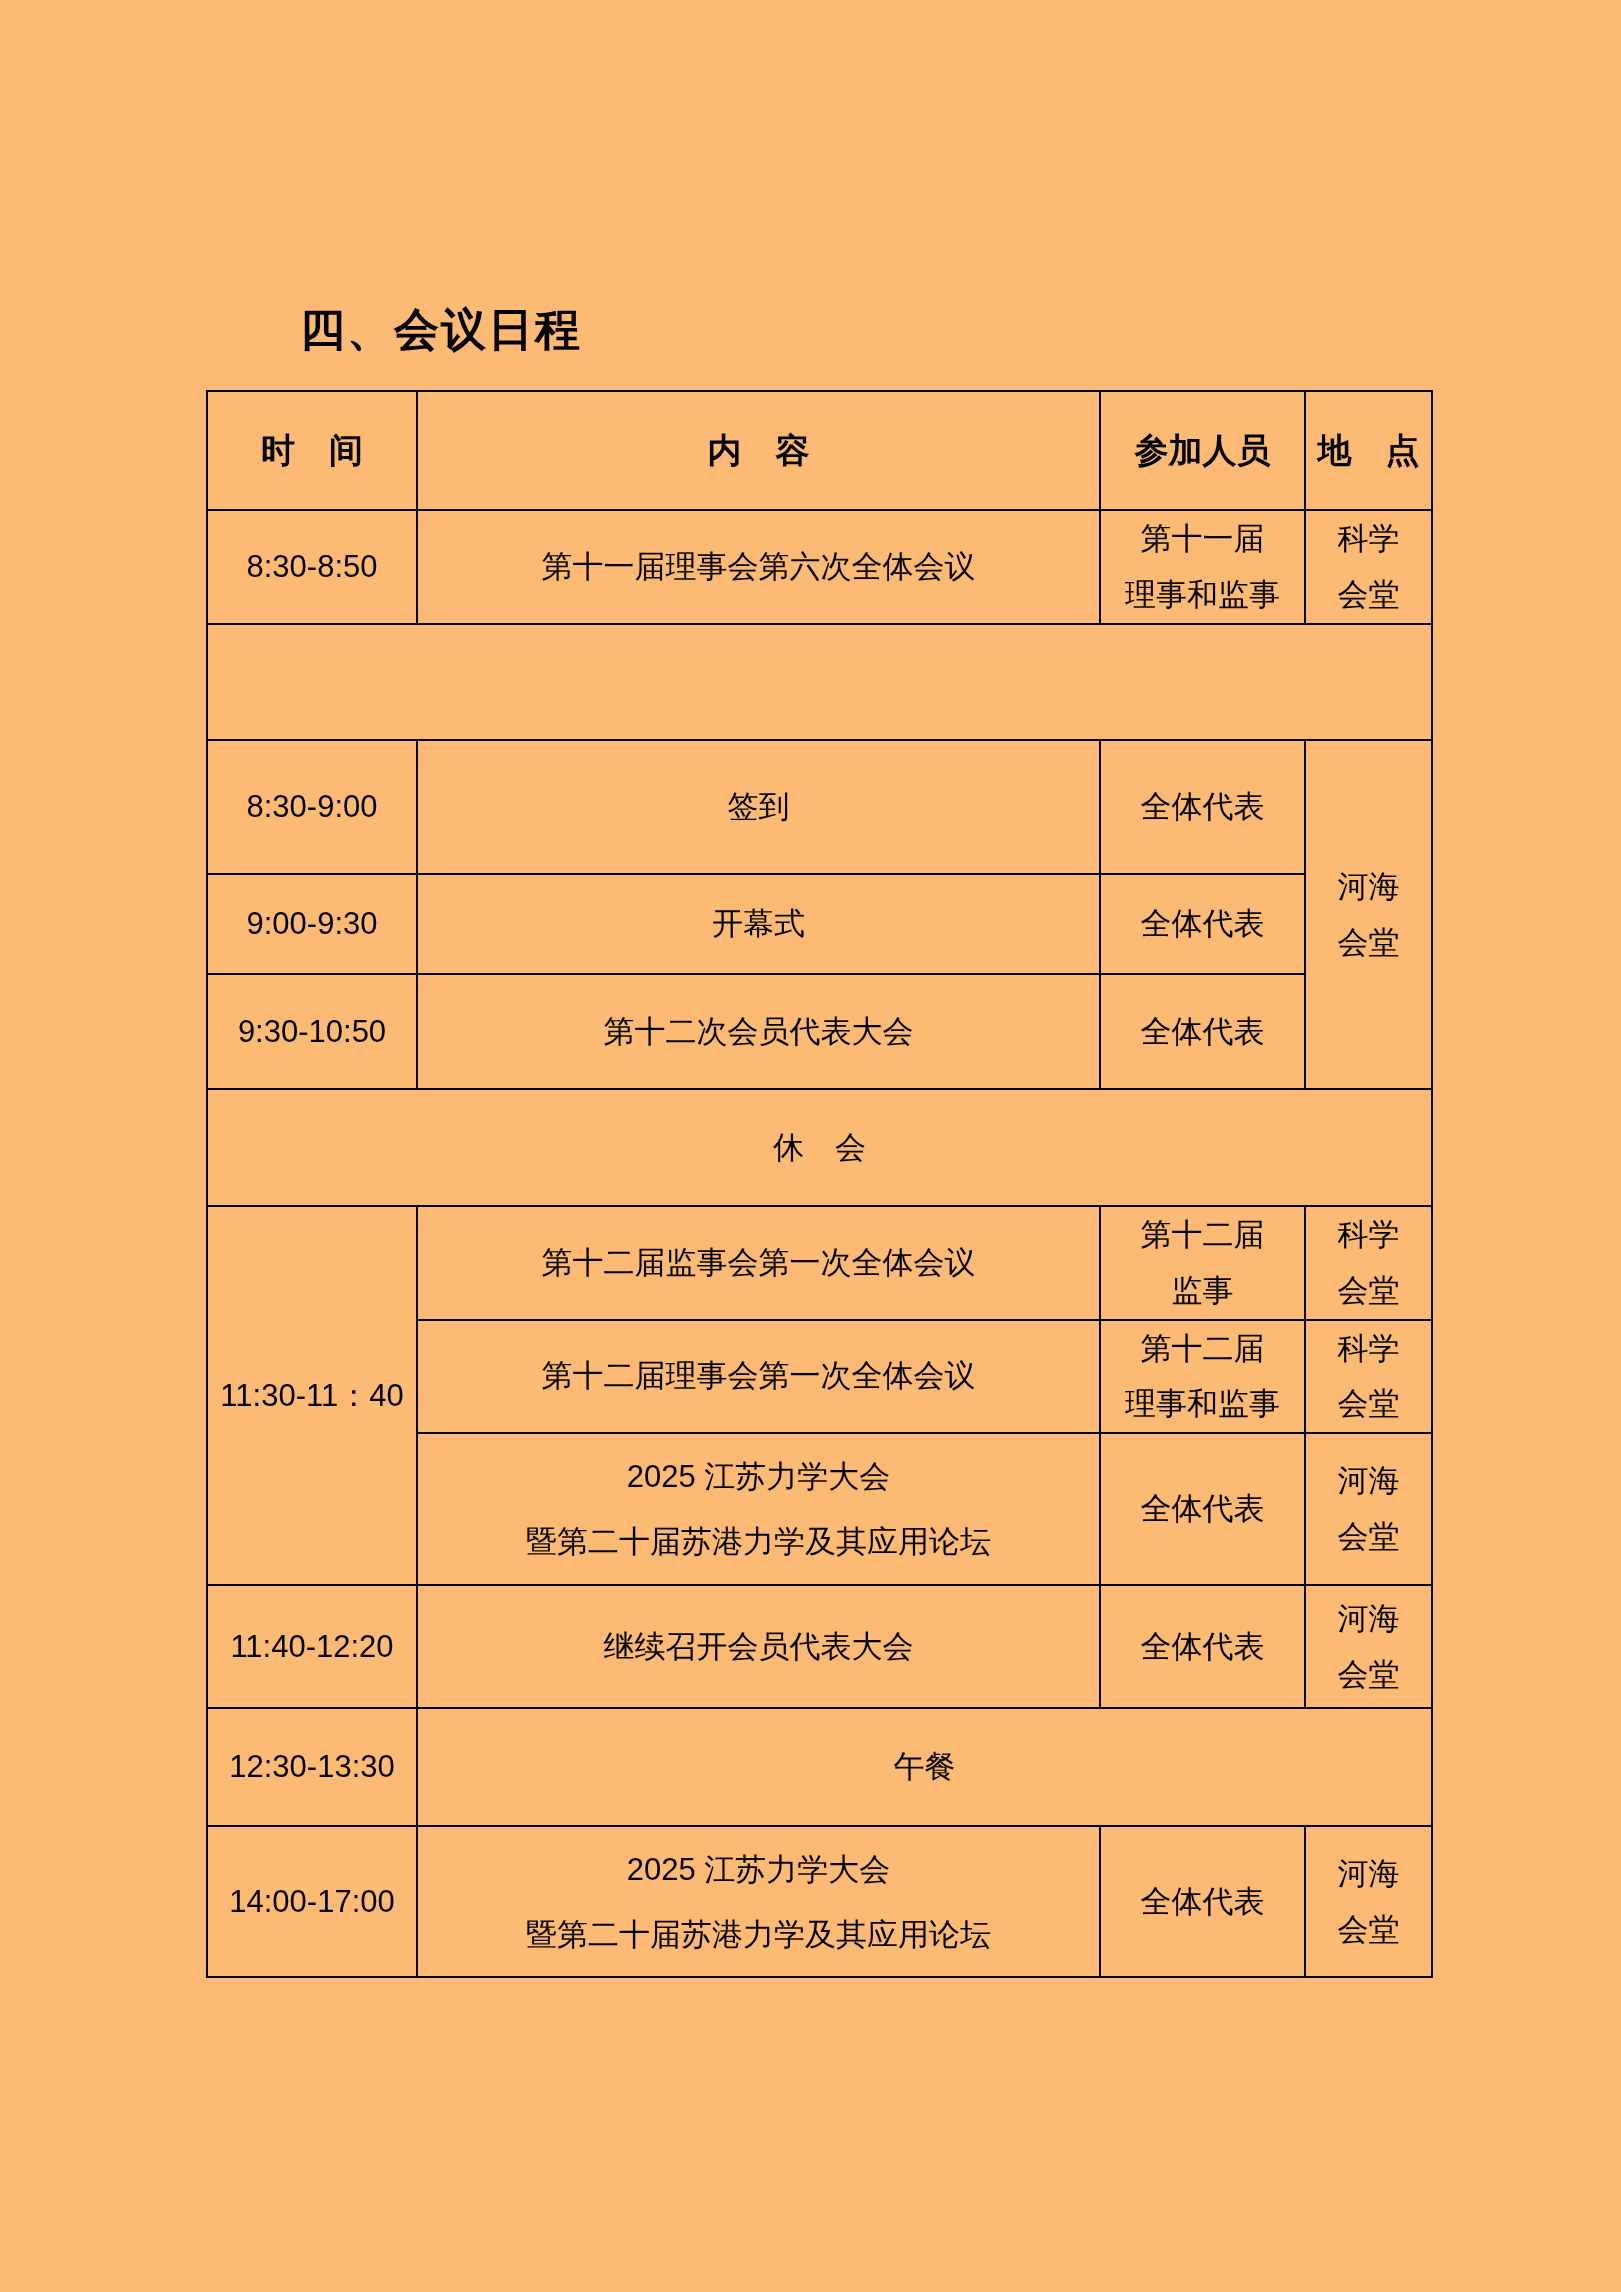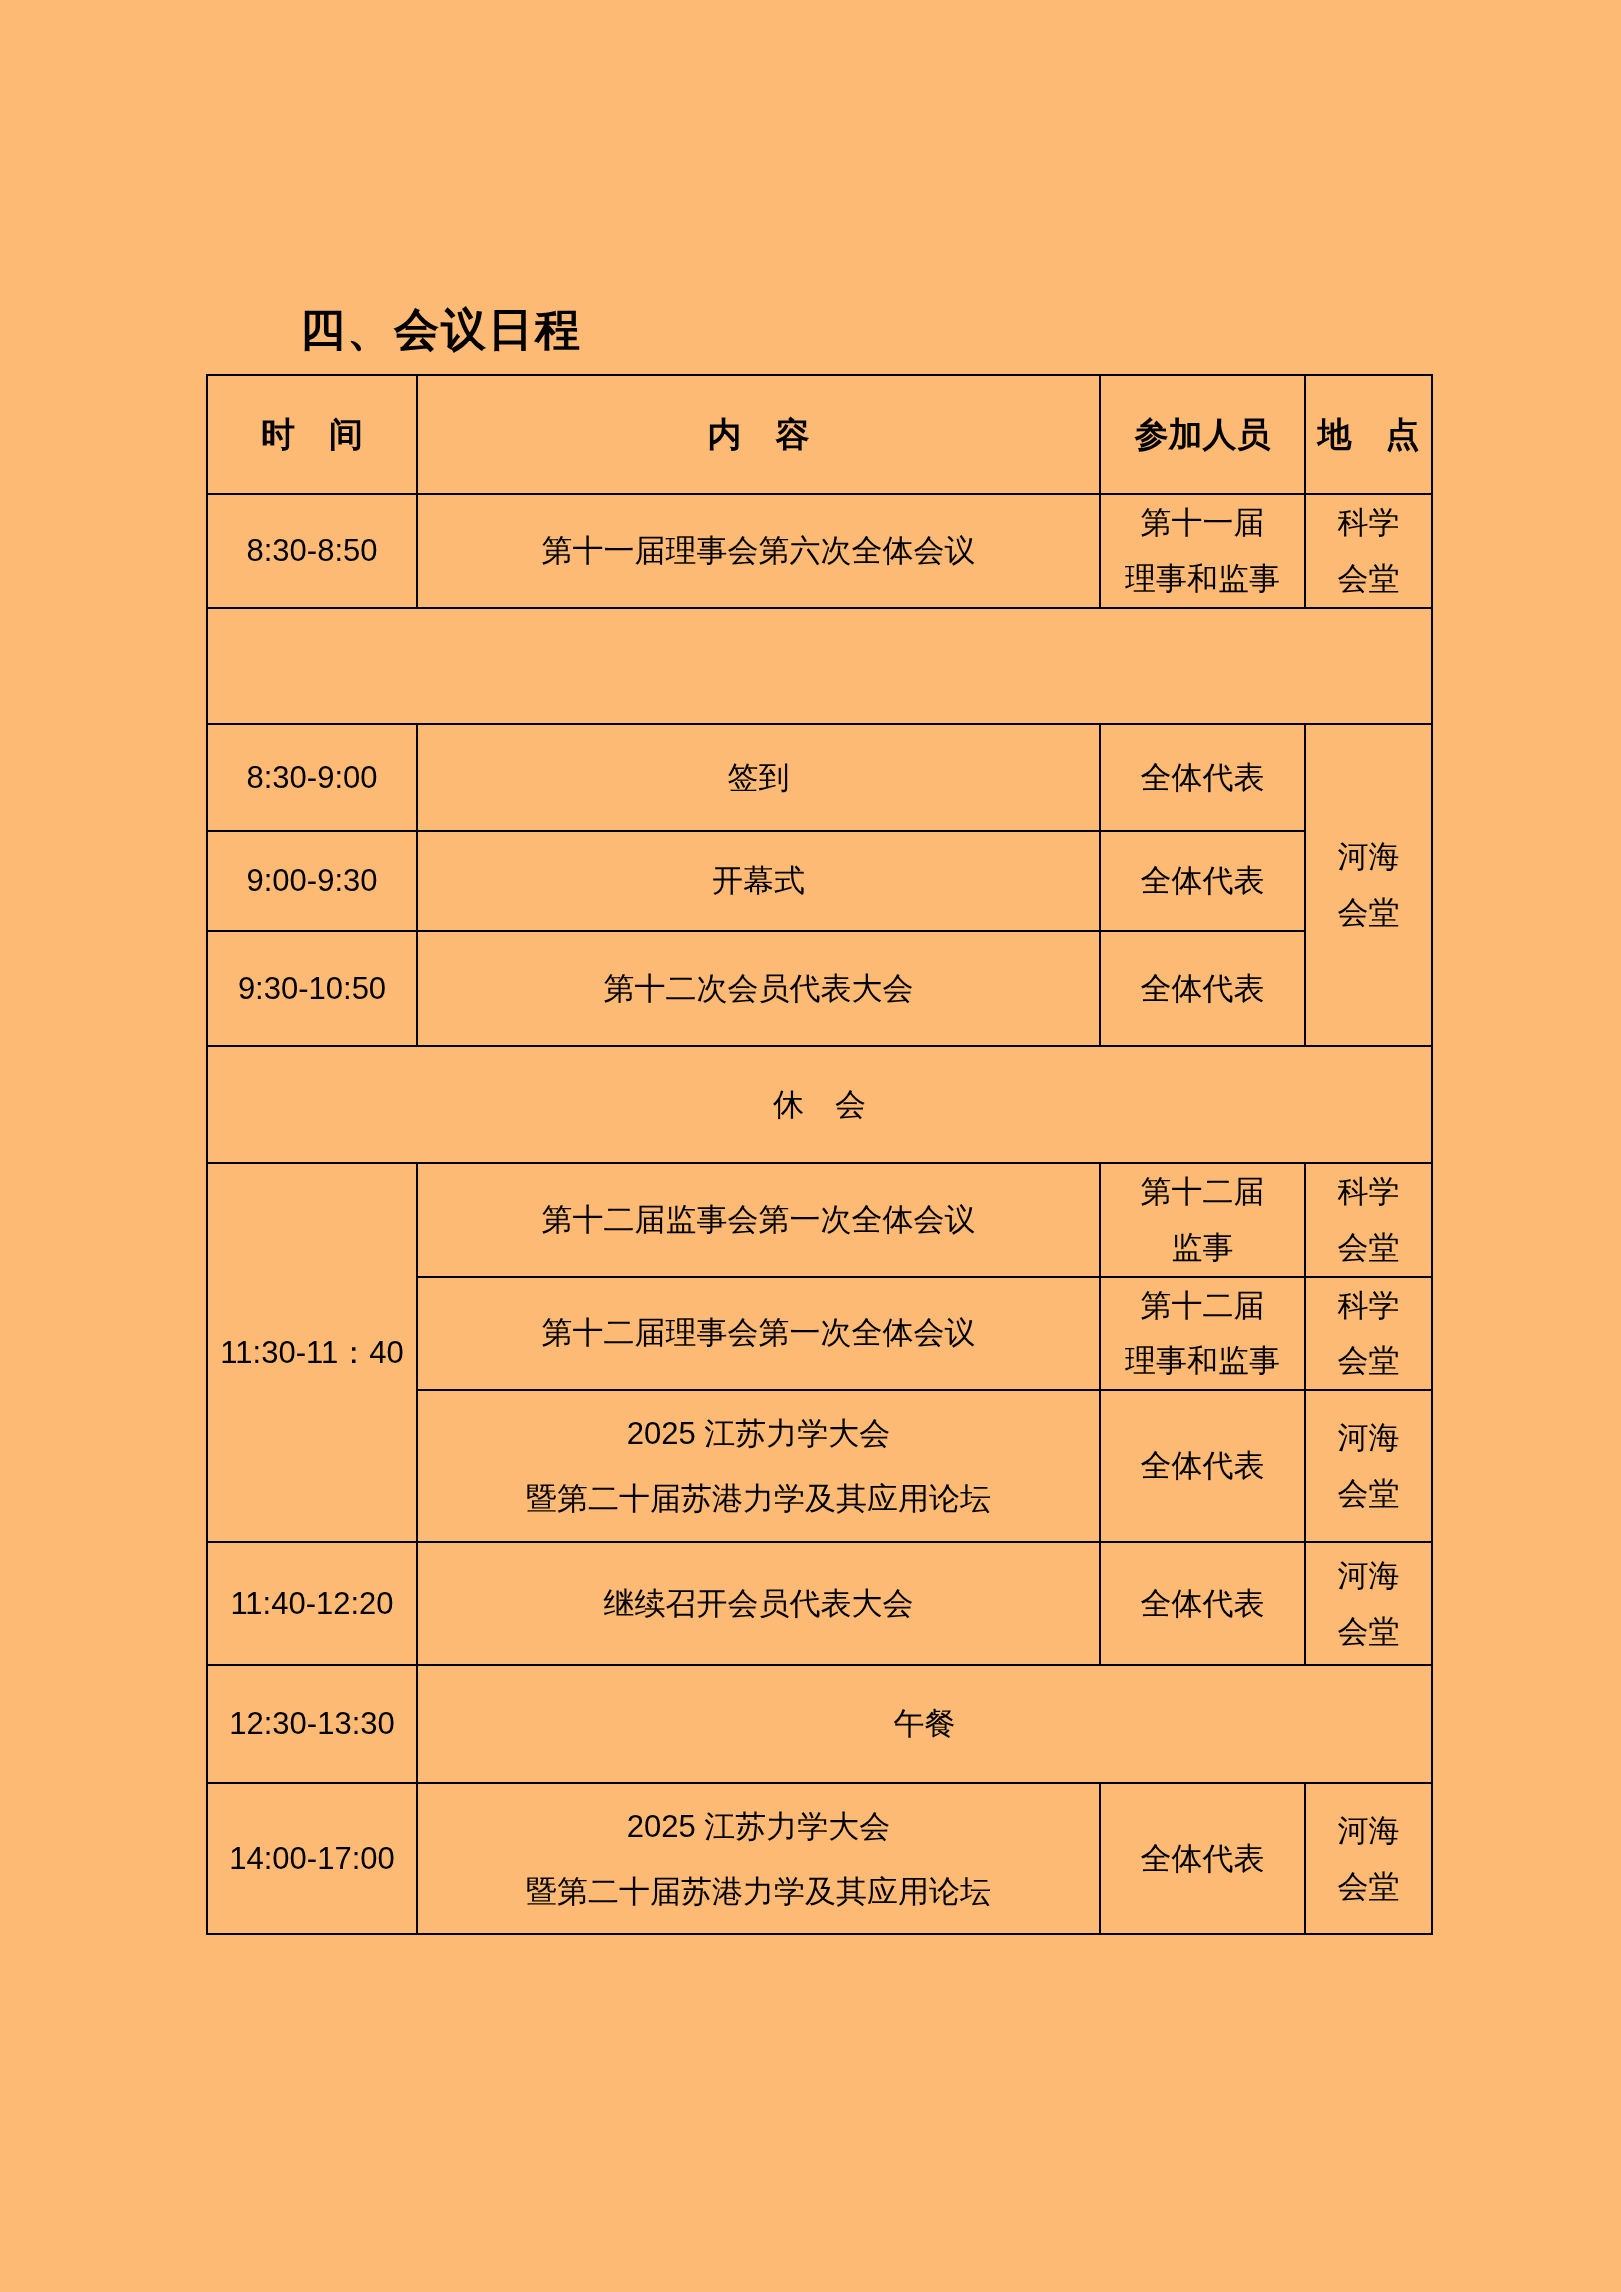--- a/index.html
+++ b/index.html
@@ -22,21 +22,21 @@
     top: 300px;
     margin: 0;
     font-size: 45px;
     font-weight: bold;
     letter-spacing: 2px;
     white-space: nowrap;
   }
   table.schedule {
     position: absolute;
     left: 206px;
-    top: 374px;
+    top: 390px;
     width: 1225px;
     border-collapse: collapse;
     table-layout: fixed;
   }
   table.schedule td {
     border: 2px solid #000000;
     padding: 0;
     font-size: 31px;
     text-align: center;
     vertical-align: middle;
@@ -89,21 +89,21 @@
       <td class="pre">第十一届
 理事和监事</td>
       <td class="pre">科学
 会堂</td>
     </tr>
 
     <tr style="height:116px">
       <td colspan="4"></td>
     </tr>
 
-    <tr style="height:107px">
+    <tr style="height:134px">
       <td>8:30-9:00</td>
       <td class="content">签到</td>
       <td>全体代表</td>
       <td class="pre" rowspan="3">河海
 会堂</td>
     </tr>
 
     <tr style="height:100px">
       <td>9:00-9:30</td>
       <td class="content">开幕式</td>

